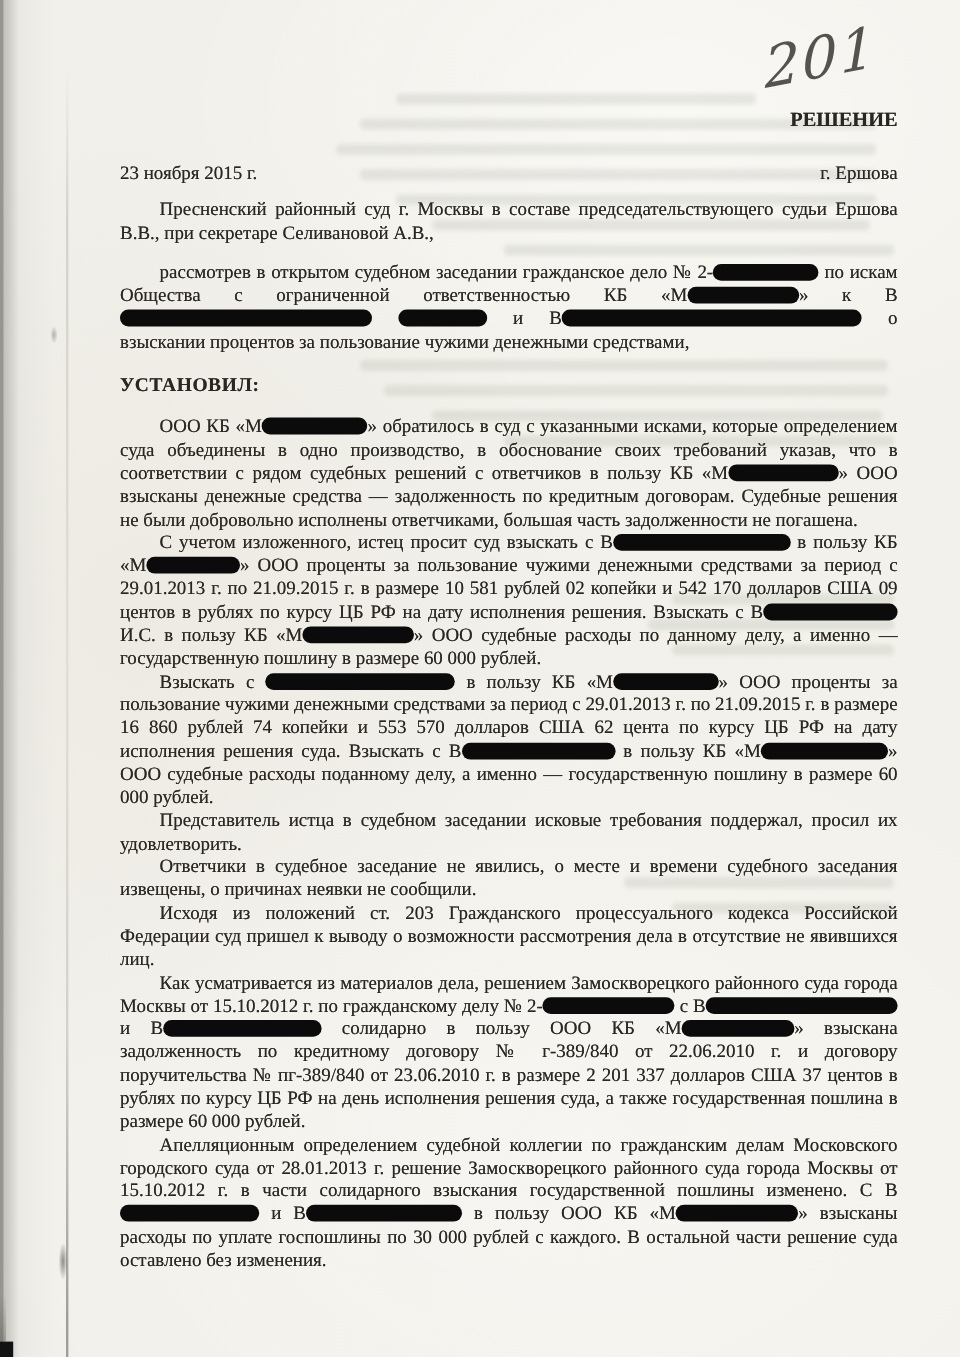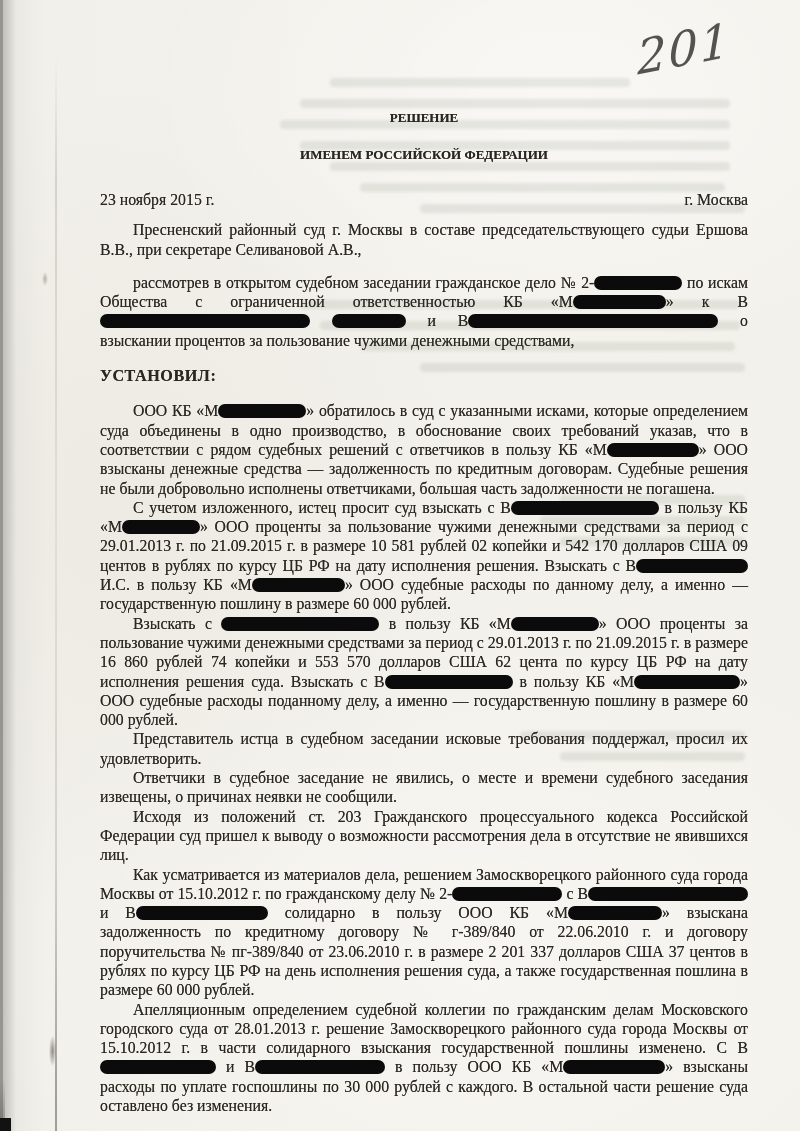--- a/index.html
+++ b/index.html
@@ -39,21 +39,21 @@
     font-family:"DejaVu Serif",serif;font-style:italic;font-weight:400;
     font-size:47px;color:rgba(62,60,54,0.88);
     transform:rotate(-11deg) skewX(-10deg);letter-spacing:2px;
   }
   
   .doc{
     position:absolute;left:100px;top:90px;width:648px;
     color:#2a2722;font-size:15.8px;line-height:19.3px;
     text-shadow:0 0 0.5px rgba(55,52,46,0.75);
   }
-  .title{ text-align:center;font-weight:bold;font-size:13px;line-height:19px;margin:18px;}
+  .title{ text-align:right;font-weight:bold;font-size:17px;line-height:19px;margin:0;}
   .dateline{display:flex;justify-content:space-between;margin-top:26px;gap:18px;}
   .para{margin:0;text-align:justify;text-indent:33px;}
   #intro .para:nth-child(1){margin-top:11px;}
   #intro .para:nth-child(2){margin-top:14px;}
   .heading{text-align:left;font-weight:bold;font-size:16.2px;margin:17px 0 15px 0;letter-spacing:0.5px;}
   .redaction{display:inline-block;height:14px;background:#0b0b0b;border-radius:7px;vertical-align:-2px;}
 </style>
 </head>
 <body>
 
@@ -83,25 +83,24 @@
       <div class="bleed" style="left: 540px; top: 516px; width: 205px;"></div>
       <div class="bleed" style="left: 560px; top: 537px; width: 185px;"></div>
       <div class="bleed" style="left: 520px; top: 731px; width: 225px;"></div>
       <div class="bleed" style="left: 560px; top: 752px; width: 185px;"></div>
     </div>
 
   <div class="handwritten">201</div>
 
   <div class="doc">
     <p class="title">РЕШЕНИЕ</p>
-    <p class="title">ИМЕНЕМ РОССИЙСКОЙ ФЕДЕРАЦИИ</p>
 
     <div class="dateline">
       <span>23 ноября 2015 г.</span>
-      <span>г. Москва</span>
+      <span>г. Ершова</span>
     </div>
 
     <div id="intro">
         <p class="para">Пресненский районный суд г. Москвы в составе председательствующего судьи Ершова В.В., при секретаре Селивановой А.В.,</p>
         <p class="para">рассмотрев в открытом судебном заседании гражданское дело № 2-<span class="redaction" style="width: 88px;"></span> по искам Общества с ограниченной ответственностью КБ «М<span class="redaction" style="width: 93px;"></span>» к В<span class="redaction" style="width: 210px;"></span> <span class="redaction" style="width: 74px;"></span> и В<span class="redaction" style="width: 250px;"></span> о взыскании процентов за пользование чужими денежными средствами,</p>
       </div>
 
     <p class="heading">УСТАНОВИЛ:</p>
 
     <div id="body-paras">

